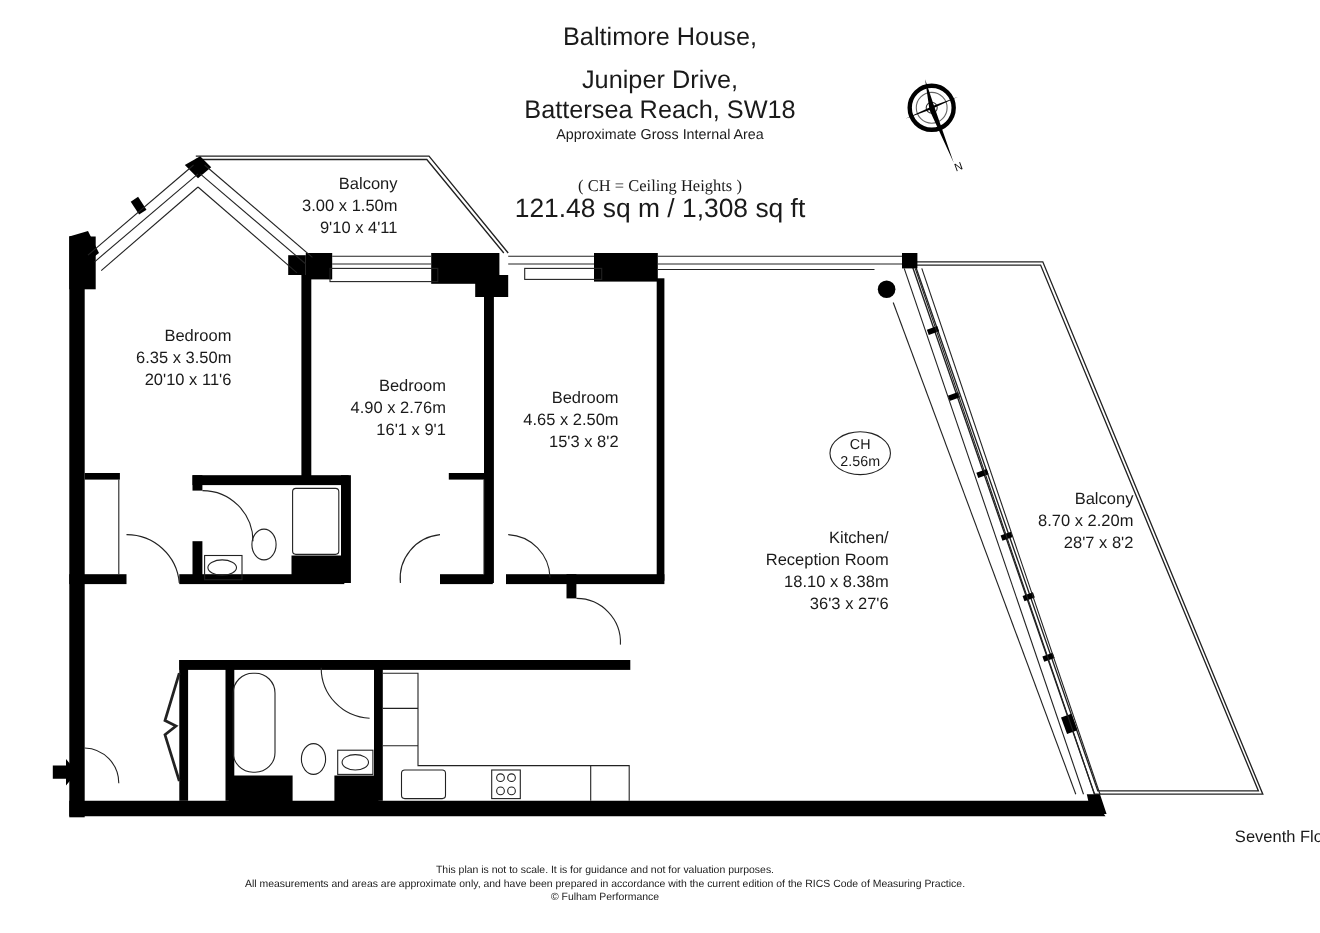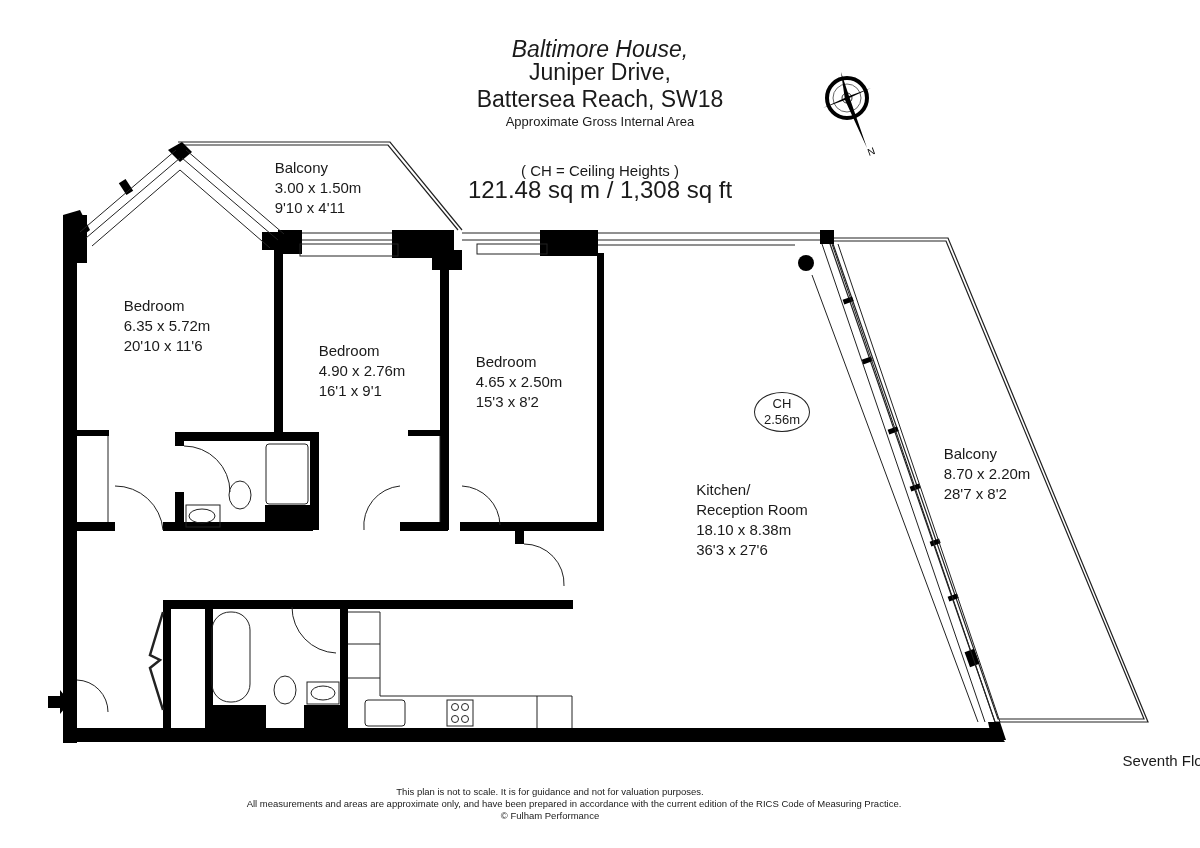--- a/index.html
+++ b/index.html
@@ -3,21 +3,21 @@
 <meta charset="utf-8">
 <style>
   html, body { margin: 0; padding: 0; background: #ffffff; }
   body { width: 1200px; height: 848px; position: relative; overflow: hidden; font-family: "Liberation Sans", sans-serif; color: #1a1a1a; }
   #plan { position: absolute; left: 0; top: 0; width: 1200px; height: 848px; }
   .hdr { position: absolute; left: 400px; width: 400px; text-align: center; line-height: 1; white-space: nowrap; }
   .h-addr { font-size: 23px; }
   .h-area-lbl { font-size: 13px; }
   .h-area { font-size: 24px; }
   .h-ch { font-size: 15px; }
-  .room-label { position: absolute; text-align: left; font-size: 15px; line-height: 20px; white-space: nowrap; transform: translateX(-50%); }
+  .room-label { position: absolute; text-align: right; font-size: 15px; line-height: 20px; white-space: nowrap; transform: translateX(-50%); }
   .ch-badge { position: absolute; left: 754px; top: 392px; width: 56px; height: 40px; border: 1px solid #222; border-radius: 50%; text-align: center; font-size: 13px; line-height: 16px; padding-top: 3px; box-sizing: border-box; }
   .floor-label { position: absolute; left: 0; width: 1200px; top: 752px; text-align: right; font-size: 15px; padding-left: 16px; }
   .footer { position: absolute; left: 0; width: 1100px; text-align: center; font-size: 9.5px; line-height: 12px; }
 </style>
 </head>
 <body>
 
 <svg id="plan" viewBox="0 0 1200 848" xmlns="http://www.w3.org/2000/svg">
   <g fill="none" stroke="#222" stroke-width="1.2">
 
@@ -152,35 +152,35 @@
   <g transform="translate(847,98)">
     <circle r="20" fill="none" stroke="#000" stroke-width="4"></circle>
     <circle r="14" fill="none" stroke="#666" stroke-width="1"></circle>
     <circle r="5" fill="#fff" stroke="#333" stroke-width="1"></circle>
     <polygon points="-6,-26 2,-2 20,50 -2,2" fill="#000"></polygon>
     <polygon points="-24,10 2,-2 24,-10 -2,2" fill="#000"></polygon>
     <text x="22" y="58" font-size="10" font-family="Liberation Sans, sans-serif" transform="rotate(-20 22 58)">N</text>
   </g>
 </svg>
 
-<div class="hdr h-addr" style="top:38px;font-style:italic;">Baltimore House,</div>
+<div class="hdr h-addr" style="top:22px;">Baltimore House,</div>
 <div class="hdr h-addr" style="top:61px;">Juniper Drive,</div>
 <div class="hdr h-addr" style="top:88px;">Battersea Reach, SW18</div>
 <div class="hdr h-area-lbl" style="top:115px;">Approximate Gross Internal Area</div>
 <div class="hdr h-area" style="top:134px;margin-top:44px;">121.48 sq m  /  1,308 sq ft</div>
-<div class="hdr h-ch" style="top:163px;">( CH = Ceiling Heights )</div>
+<div class="hdr h-ch" style="top:163px;font-family:Liberation Serif, serif;">( CH = Ceiling Heights )</div>
 
 <div class="room-label" style="left:318px; top:158px;">
   <div>Balcony</div>
   <div>3.00 x 1.50m</div>
   <div>9'10 x 4'11</div>
 </div>
 <div class="room-label" style="left:167px; top:296px;">
   <div>Bedroom</div>
-  <div>6.35 x 5.72m</div>
+  <div>6.35 x 3.50m</div>
   <div>20'10 x 11'6</div>
 </div>
 <div class="room-label" style="left:362px; top:341px;">
   <div>Bedroom</div>
   <div>4.90 x 2.76m</div>
   <div>16'1 x 9'1</div>
 </div>
 <div class="room-label" style="left:519px; top:352px;">
   <div>Bedroom</div>
   <div>4.65 x 2.50m</div>
@@ -199,14 +199,14 @@
 </div>
 
 <div class="ch-badge">
   <div>CH</div>
   <div>2.56m</div>
 </div>
 
 <div class="floor-label">Seventh Floor</div>
 
 <div class="footer" style="top:786px;">This plan is not to scale. It is for guidance and not for valuation purposes.</div>
-<div class="footer" style="top:798px;padding-left:24px;">All measurements and areas are approximate only, and have been prepared in accordance with the current edition of the RICS Code of Measuring Practice.</div>
+<div class="footer" style="top:798px;">All measurements and areas are approximate only, and have been prepared in accordance with the current edition of the RICS Code of Measuring Practice.</div>
 <div class="footer" style="top:810px;">© Fulham Performance</div>
 
 </body></html>

